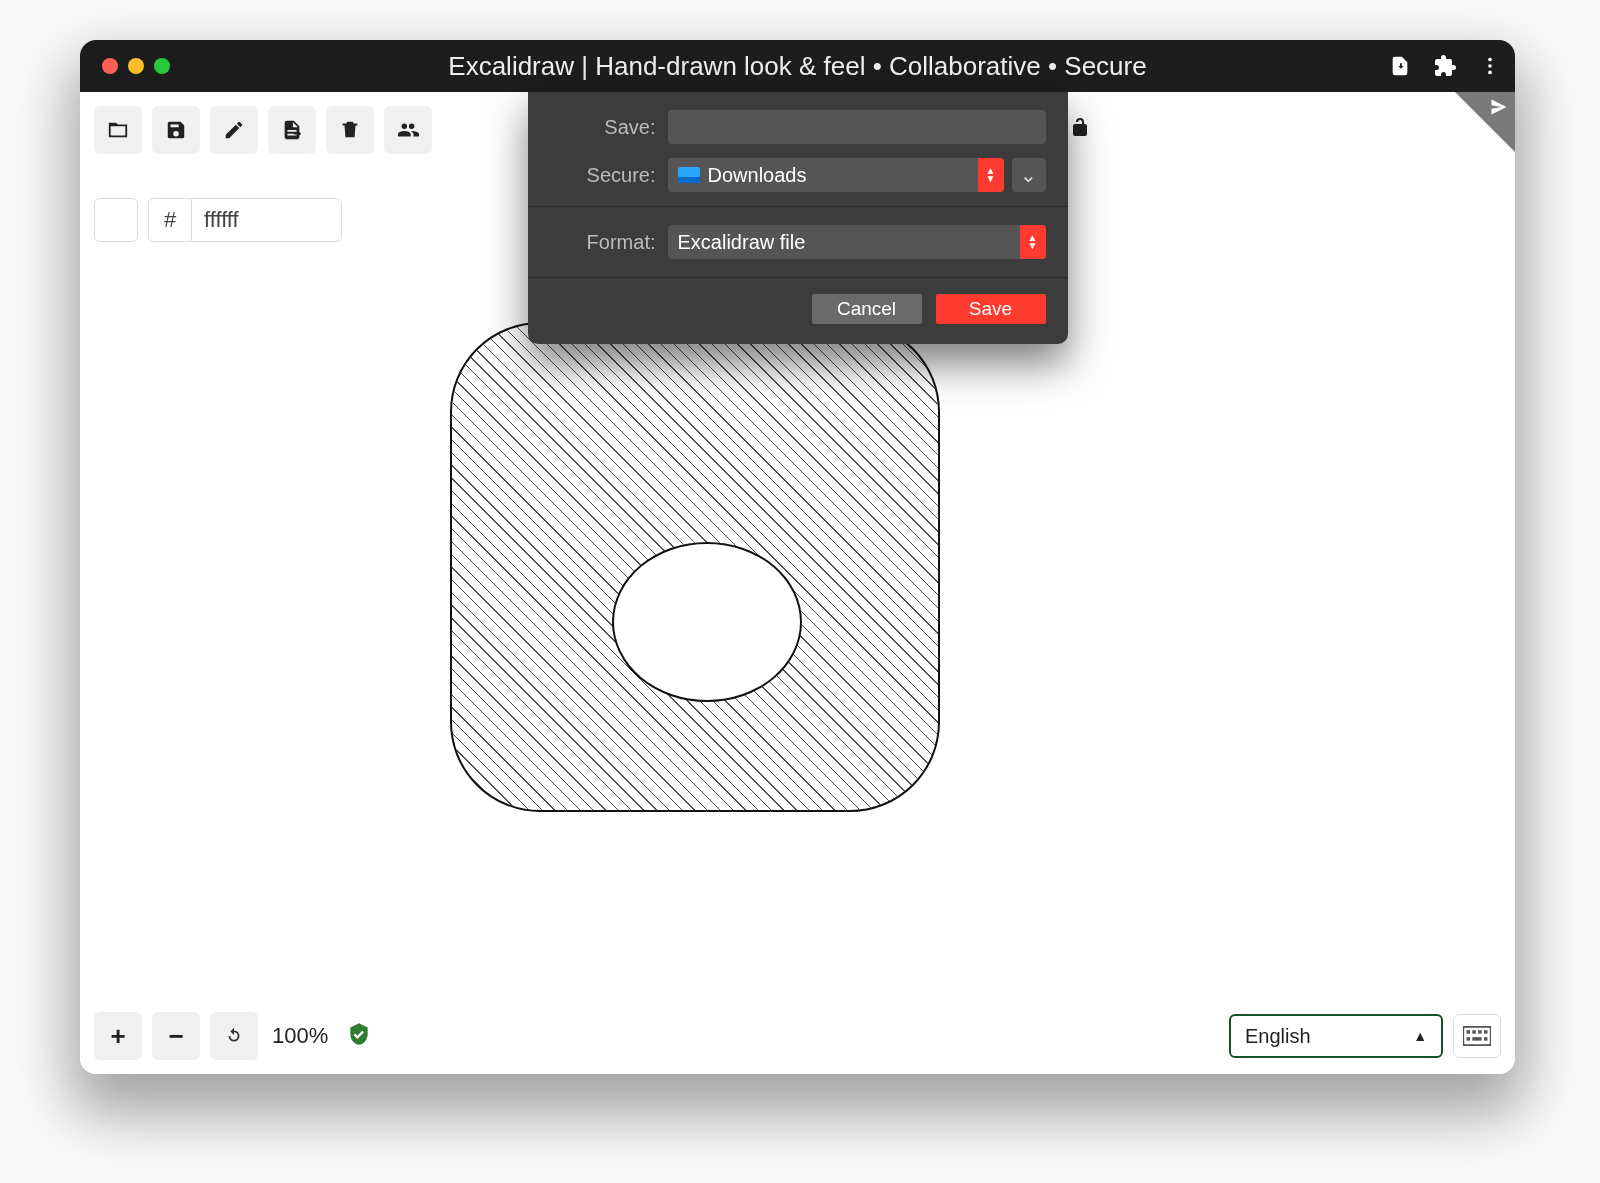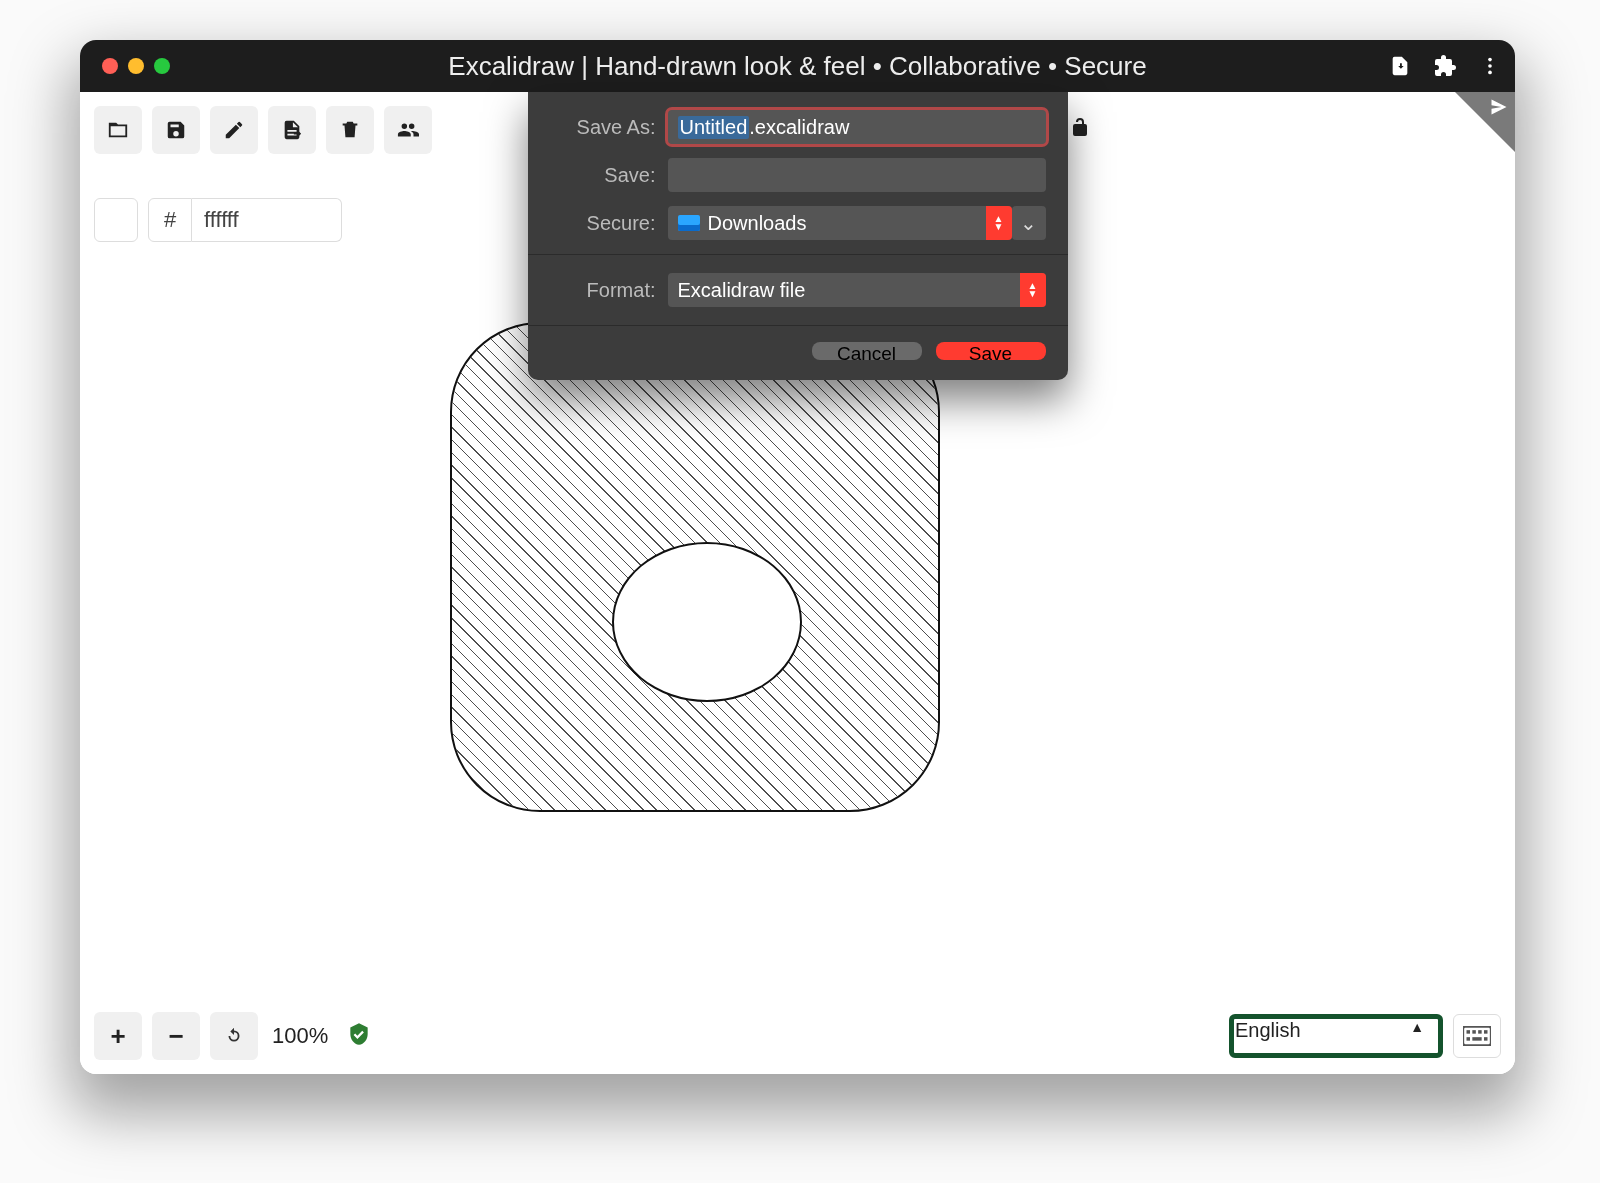--- a/index.html
+++ b/index.html
@@ -33,21 +33,21 @@
   .swatch { width:44px; height:44px; border:1px solid #ddd; border-radius:6px; background:#fff; }
   .hash { width:44px; height:44px; display:flex; align-items:center; justify-content:center; font-size:22px; color:#444; border:1px solid #ddd; border-radius:6px 0 0 6px; }
   .hexfield { width:150px; height:44px; border:1px solid #ddd; border-left:none; border-radius:0 6px 6px 0; padding:0 12px; font-size:22px; color:#444; }
 
   .footer { position:absolute; bottom:14px; left:14px; right:14px; display:flex; align-items:center; gap:10px; }
   .zbtn { width:48px; height:48px; border-radius:6px; background:#f0f0f0; display:flex; align-items:center; justify-content:center; font-size:26px; font-weight:bold; }
   .zbtn svg { width:22px; height:22px; fill:#333; }
   .zoom-val { font-size:22px; margin:0 8px 0 4px; }
   .shield { color:#2e7d32; }
   .spacer { flex:1; }
-  .lang { width:214px; height:44px; border:5px solid #14532d; border-radius:6px; display:flex; align-items:flex-start; padding:0 1px; position:relative; font-size:20px; }
+  .lang { width:214px; height:44px; border:2px solid #14532d; border-radius:6px; display:flex; align-items:center; padding:0 14px; position:relative; font-size:20px; }
   .lang .arrow { position:absolute; right:14px; font-size:14px; }
   .kbd { width:48px; height:44px; border:1px solid #ddd; border-radius:6px; display:flex; align-items:center; justify-content:center; }
 
   
   .corner-ear { position:absolute; top:0; right:0; width:0; height:0; border-style:solid; border-width:0 60px 60px 0; border-color:transparent #7a7a7a transparent transparent; }
   .corner-ear svg { position:absolute; top:5px; left:34px; fill:#fff; }
 
   
   .drawing { position:absolute; top:230px; left:370px; width:490px; height:490px; }
   .floppy-body { position:absolute; inset:0; border:2px solid #111; border-radius:90px; background:#fff; overflow:hidden; }
@@ -56,27 +56,27 @@
   .label-tag { position:absolute; top:76px; left:480px; width:200px; height:92px; background:#66c61c; border:2px solid #222; transform:rotate(-2deg); display:flex; align-items:center; justify-content:center; font-family: "Comic Sans MS", cursive; font-size:40px; font-weight:bold; color:#111; }
 
   
   .dialog { position:absolute; top:52px; left:50%; transform:translateX(-50%); width:540px; background:var(--dialog-bg); border-radius:0 0 10px 10px; box-shadow:0 20px 40px rgba(0,0,0,.5); color:var(--txt-light); font-size:20px; }
   .dlg-top { padding:18px 22px 14px 22px; }
   .dlg-row { display:flex; align-items:center; margin-bottom:14px; }
   .dlg-row label { width:106px; text-align:right; margin-right:12px; color:#bbb; }
   .dlg-row .field { flex:1; height:34px; background:var(--dialog-field); border-radius:4px; display:flex; align-items:center; padding:0 10px; color:#fff; position:relative; }
   .dlg-row .field.hl { box-shadow:0 0 0 3px rgba(255,80,80,.6); }
   .dlg-row .field .sel { background:#3a6a9a; border-radius:2px; padding:0 2px; }
-  .pop { flex:1; display:flex; align-items:center; }
+  .pop { flex:1; display:flex; align-items:center; gap:8px; }
   .pop .pbtn { flex:1; height:34px; background:var(--dialog-field); border-radius:4px; display:flex; align-items:center; padding:0 10px; color:#fff; position:relative; }
   .pop .pbtn .arrows { position:absolute; right:0; top:0; bottom:0; width:26px; background:var(--red); border-radius:0 4px 4px 0; display:flex; flex-direction:column; align-items:center; justify-content:center; font-size:10px; color:#fff; line-height:8px; }
   .expand { width:34px; height:34px; background:var(--dialog-field); border-radius:4px; display:flex; align-items:center; justify-content:center; color:#ddd; }
   .dlg-mid { border-top:1px solid var(--dialog-border); border-bottom:1px solid var(--dialog-border); padding:18px 22px; }
   .dlg-bot { padding:16px 22px 20px; display:flex; justify-content:flex-end; gap:14px; }
-  .dlg-bot button { width:110px; height:18px; border:none; border-radius:8px; font-size:19px; color:#000000; }
+  .dlg-bot button { width:110px; height:30px; border:none; border-radius:2px; font-size:19px; color:#ffffff; }
   .btn-cancel { background:#6a6a6a; }
   .btn-save { background:var(--red); }
   .folder-ico { width:22px; height:16px; background:#2aa6ff; border-radius:2px; margin-right:8px; box-shadow:inset 0 -6px 0 #0a6bcc; }
 </style>
 </head>
 <body>
 
 <div class="window">
 
   <div class="titlebar">
@@ -199,27 +199,20 @@
             <rect x="18" y="9" width="3" height="3"></rect>
           </svg>
         </div>
     </div>
 
   </div>
 
   <div class="dialog">
     <div class="dlg-top">
       <div class="dlg-row">
-        <label>Save As:</label>
-        <div class="field hl">
-          <span class="sel">Untitled</span>
-            <span>.excalidraw</span>
-        </div>
-      </div>
-      <div class="dlg-row">
         <label>Save:</label>
         <div class="field"></div>
       </div>
       <div class="dlg-row" style="margin-bottom:0">
         <label>Secure:</label>
         <div class="pop">
           <div class="pbtn">
             <div class="folder-ico"></div>
             <span>Downloads</span>
             <div class="arrows">▲<br>▼</div>

